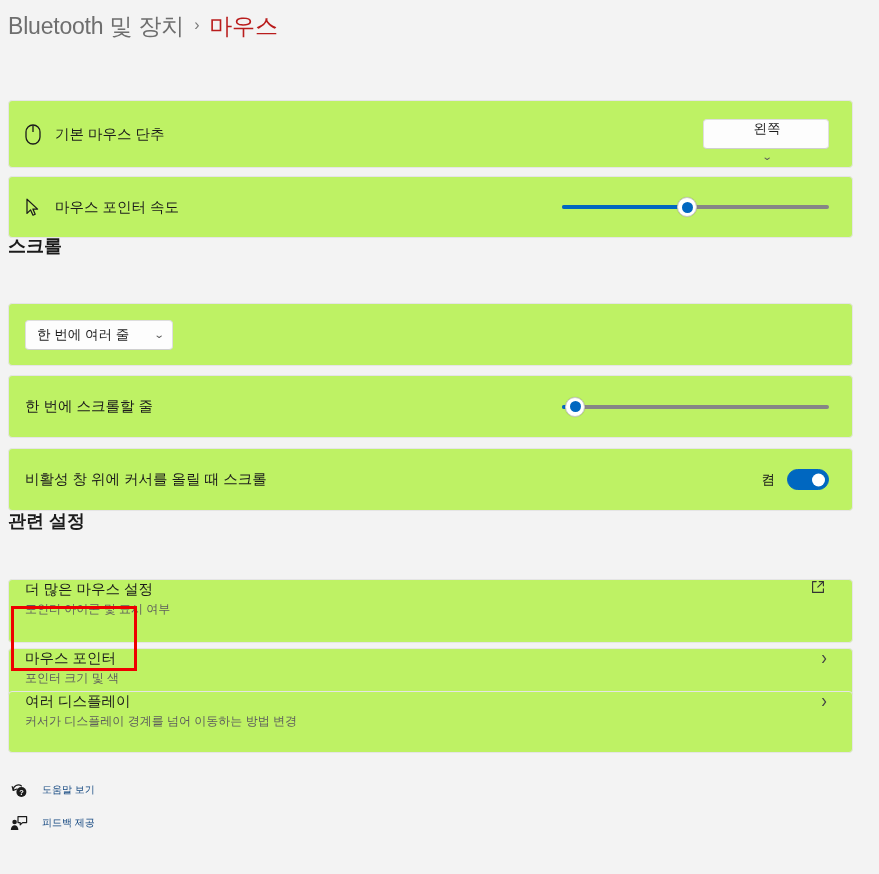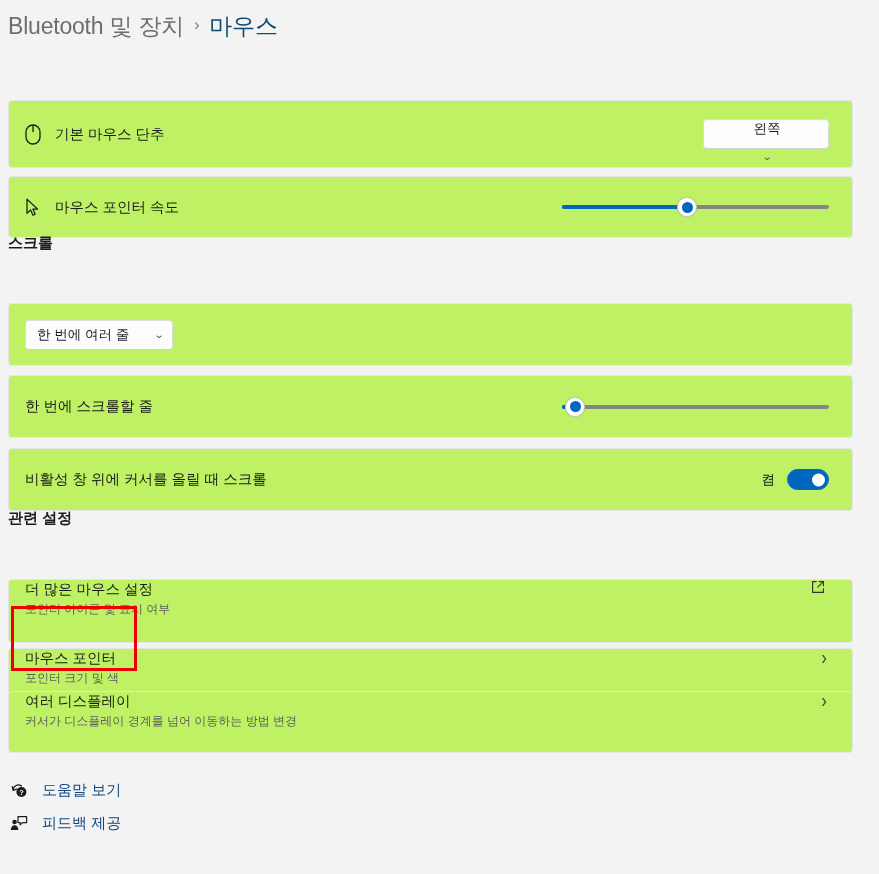--- a/index.html
+++ b/index.html
@@ -33,21 +33,21 @@
   .crumb-parent {
     color: #6E6E6E;
     font-weight: 400;
   }
   .crumb-sep {
     color: #7A7A7A;
     font-size: 16px;
     padding-bottom: 2px;
   }
   .crumb-current {
-    color: #0c4a6e;
+    color: #b91c1c;
     font-weight: 400;
   }
 
   
   .card {
     position: absolute;
     left: 8px;
     width: 845px;
     background: #bef264;
     border: 1px solid #E5E5E5;
@@ -91,21 +91,21 @@
   .row-right {
     display: flex;
     align-items: center;
     gap: 12px;
   }
 
   
   .section-header {
     position: absolute;
     left: 8px;
-    font-size: 15px;
+    font-size: 18px;
     font-weight: bold;
     color: #1B1B1B;
   }
 
   
   .dropdown {
     height: 30px;
     min-width: 90px;
     background: #FDFDFD;
     border: 1px solid #DEDEDE;
@@ -220,21 +220,21 @@
     cursor: pointer;
   }
   .footer-link .f-icon {
     width: 22px;
     display: flex;
     align-items: center;
     justify-content: center;
     color: #1B1B1B;
   }
   .footer-link .f-text {
-    font-size: 15px;
+    font-size: 10px;
     color: #10457F;
   }
 
   
   .annotation-box {
     position: absolute;
     left: 11px;
     top: 606px;
     width: 126px;
     height: 65px;

